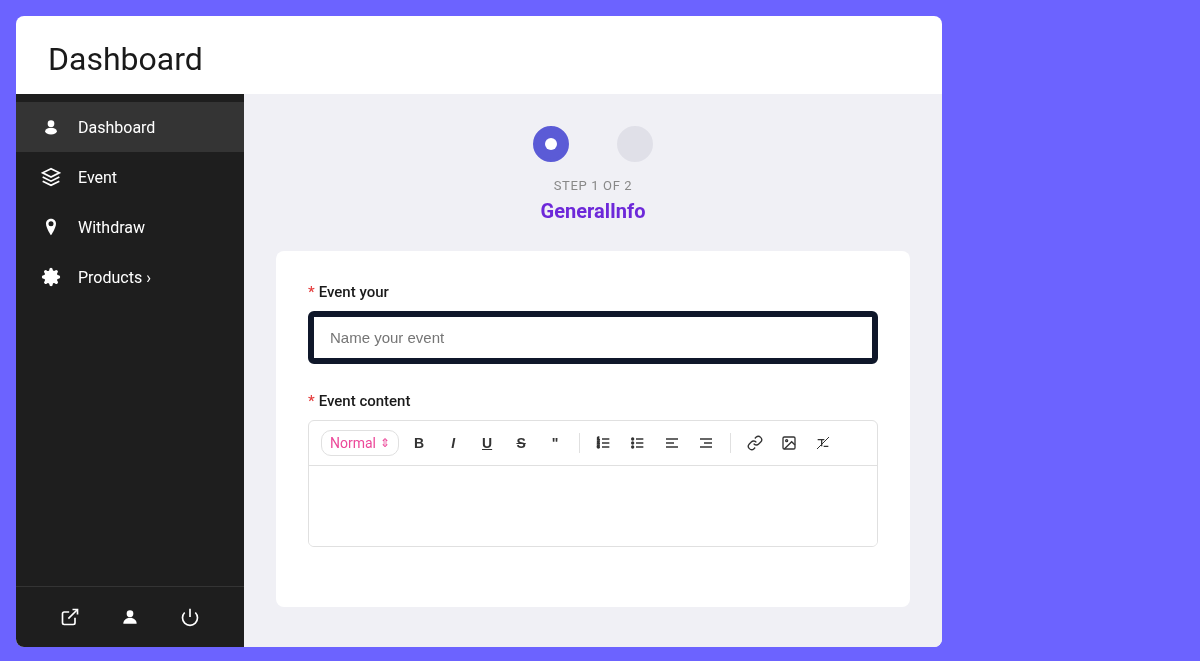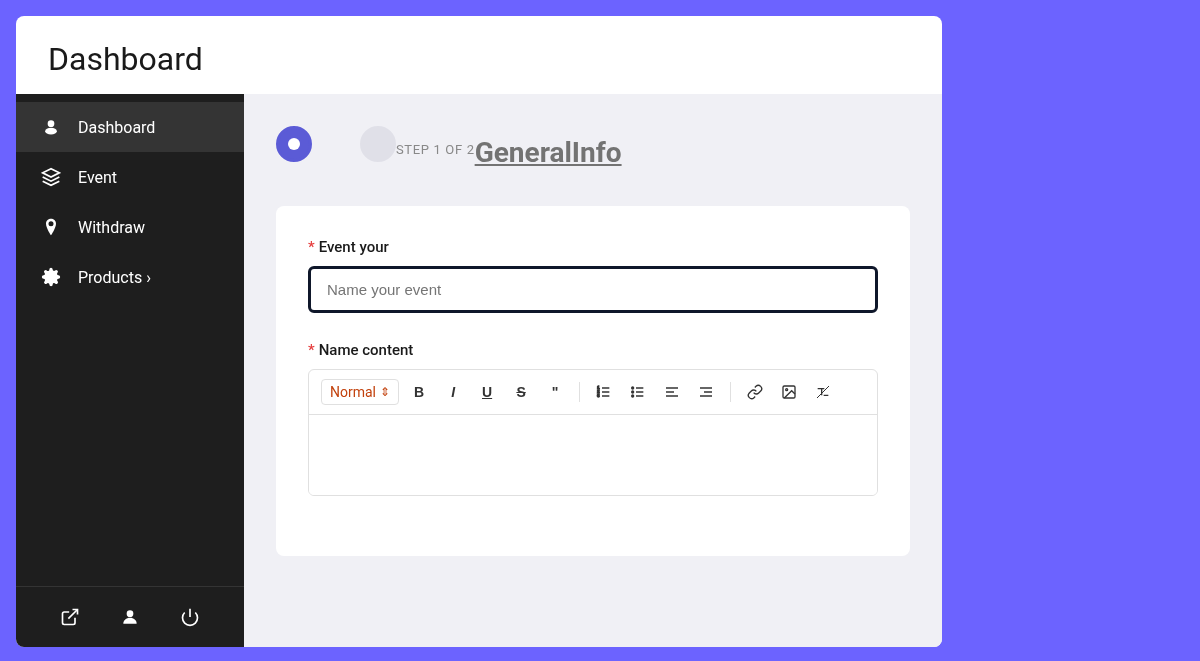--- a/index.html
+++ b/index.html
@@ -82,20 +82,21 @@
     
     .content-area {
       flex: 1;
       background: #f0f0f5;
       padding: 32px;
       overflow-y: auto;
     }
     
     .steps-container {
       display: flex;
+      flex-direction: column;
       align-items: center;
       margin-bottom: 28px;
     }
     .steps-circles {
       display: flex;
       align-items: center;
       gap: 48px;
       margin-bottom: 16px;
     }
     .step-circle {
@@ -123,25 +124,24 @@
     }
     .step-label {
       font-size: 13px;
       color: #888;
       letter-spacing: 0.05em;
       text-transform: uppercase;
       margin-bottom: 6px;
       text-align: center;
     }
     .step-title {
-      font-size: 28px;
+      font-size: 20px;
       font-weight: 700;
-      color: #737373;
+      color: #6d28d9;
       text-align: center;
-      text-decoration: underline;
     }
     
     .form-card {
       background: #ffffff;
       border-radius: 8px;
       padding: 32px;
     }
     .form-group {
       margin-bottom: 28px;
     }
@@ -154,21 +154,21 @@
       align-items: center;
       gap: 4px;
     }
     .required-star {
       color: #e53e3e;
       font-size: 15px;
     }
     .form-input {
       width: 100%;
       padding: 12px 16px;
-      border: 3px solid #0f172a;
+      border: 6px solid #0f172a;
       border-radius: 6px;
       font-size: 15px;
       color: #666;
       outline: none;
       background: #fff;
     }
     
     .editor-container {
       border: 1px solid #e0e0e0;
       border-radius: 6px;
@@ -182,25 +182,25 @@
       border-bottom: 1px solid #e0e0e0;
       gap: 6px;
       flex-wrap: wrap;
     }
     .toolbar-select {
       display: flex;
       align-items: center;
       gap: 4px;
       padding: 4px 8px;
       border: 1px solid #e0e0e0;
-      border-radius: 4px;
+      border-radius: 10px;
       font-size: 14px;
       cursor: pointer;
       background: #fff;
-      color: #c2410c;
+      color: #ec4899;
     }
     .toolbar-btn {
       width: 28px;
       height: 28px;
       display: flex;
       align-items: center;
       justify-content: center;
       border: none;
       background: transparent;
       cursor: pointer;
@@ -317,21 +317,21 @@
           <div class="form-label">
             <span class="required-star">*</span>
             <span>Event your</span>
           </div>
           <input class="form-input" type="text" placeholder="Name your event" style="">
         </div>
 
         <div class="form-group">
           <div class="form-label">
             <span class="required-star">*</span>
-            <span>Name content</span>
+            <span>Event content</span>
           </div>
           <div class="editor-container">
             <div class="editor-toolbar">
 
               <div class="toolbar-select">
                 <span>Normal</span>
                 <span style="font-size:12px;">⇕</span>
               </div>
 
               <button class="toolbar-btn" style="font-style:normal;">B</button>

